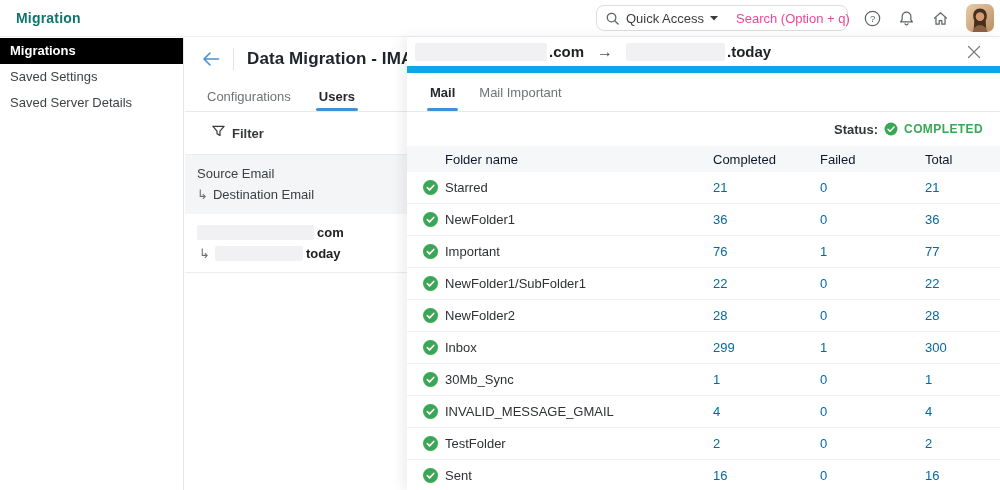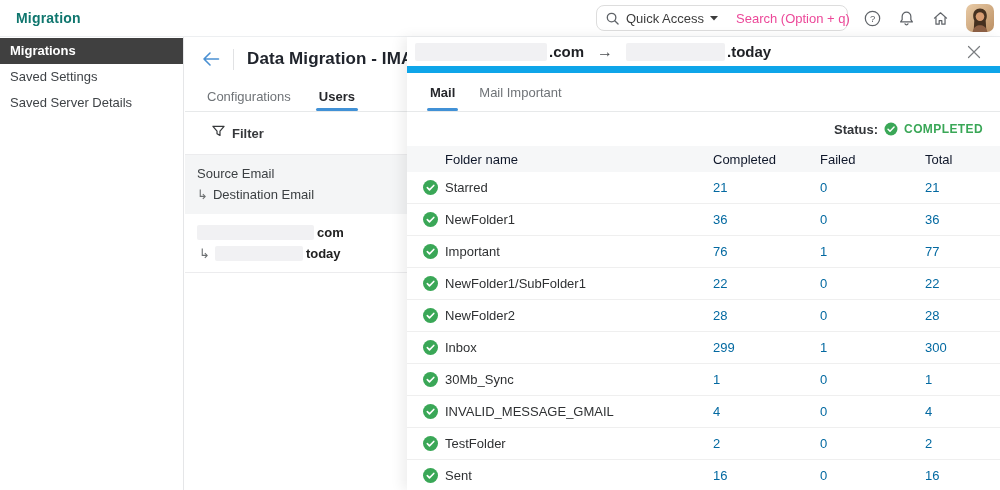--- a/index.html
+++ b/index.html
@@ -147,21 +147,21 @@
           <rect width="28" height="28" fill="url(#avbg)"></rect>
           <path d="M14 4.6c-4.2 0-6.8 3-6.8 7.2 0 2 .5 3.6 1.1 4.7L7.6 28h12.8l-.7-11.5c.6-1.1 1.1-2.7 1.1-4.7 0-4.2-2.6-7.2-6.8-7.2z" fill="#45301f"></path>
           <circle cx="14" cy="12.6" r="4.3" fill="#d79c72"></circle>
           <path d="M6.6 28c1.1-5.2 4.2-6.8 7.4-6.8s6.3 1.6 7.4 6.8z" fill="#8d6045"></path>
         </svg>
       </span>
     </div>
   </div>
 
   <div class="sidebar">
-    <div class="side-item active" style="background:#404040">Migrations</div>
+    <div class="side-item active" style="background:#000000">Migrations</div>
     <div class="side-item">Saved Settings</div>
     <div class="side-item">Saved Server Details</div>
   </div>
 
   <div class="main">
     <div class="main-header">
       <span class="back-btn">
         <svg width="18" height="16" viewBox="0 0 18 16">
             <path d="M16.5 8H2M8 2L2 8l6 6" fill="none" stroke="#4a90d2" stroke-width="1.6" stroke-linecap="round" stroke-linejoin="round"></path>
           </svg>

